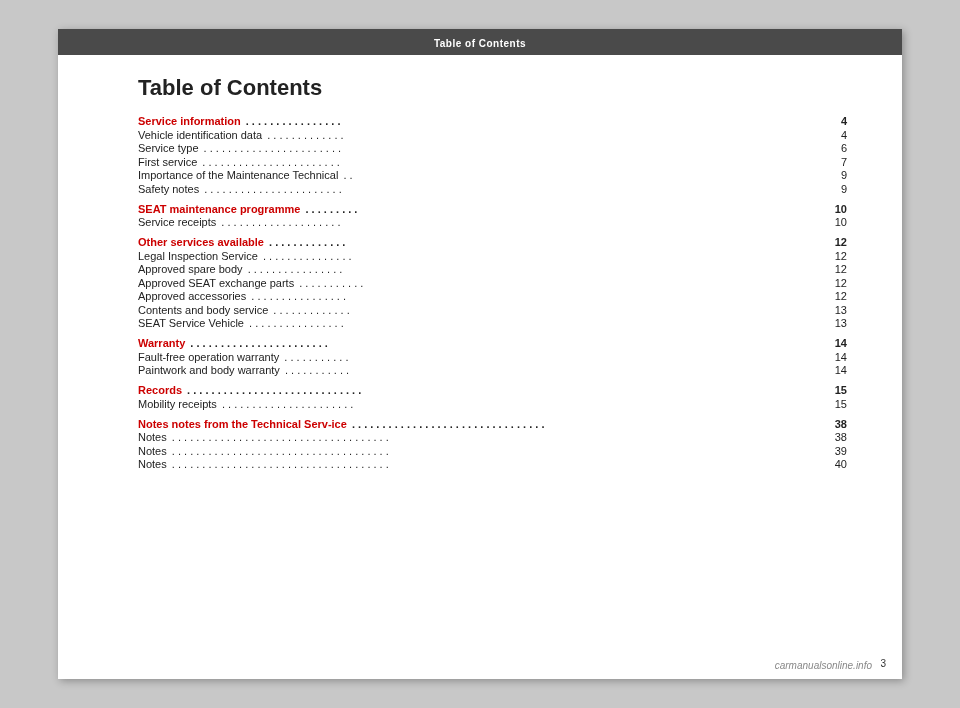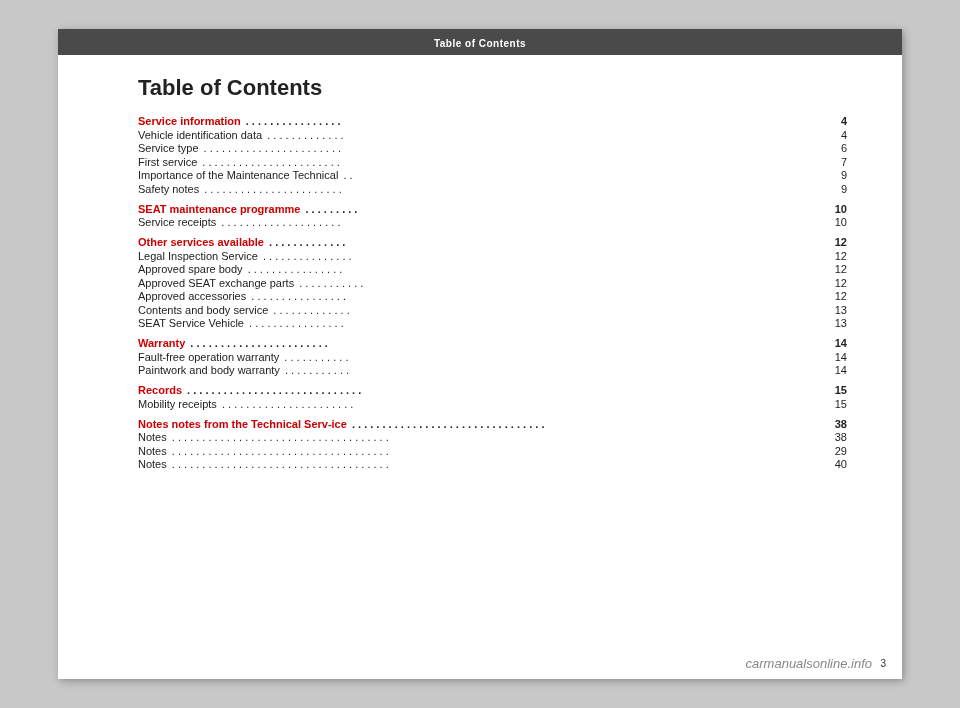--- a/index.html
+++ b/index.html
@@ -73,21 +73,21 @@
       position: absolute;
       bottom: 10px;
       right: 16px;
       font-size: 10px;
       color: #333;
     }
     .watermark {
       position: absolute;
       bottom: 8px;
       right: 30px;
-      font-size: 13px;
+      font-size: 10px;
       color: #888;
       font-style: italic;
     }
   </style>
 </head>
 <body>
 
 <div class="page-wrapper">
   <div class="header-bar">
     <span>Table of Contents</span>
@@ -217,21 +217,21 @@
         <span class="toc-page">38</span>
       </div>
       <div class="toc-entry">
         <span class="toc-label">Notes</span>
         <span class="toc-dots">&nbsp;. . . . . . . . . . . . . . . . . . . . . . . . . . . . . . . . . . . .</span>
         <span class="toc-page">38</span>
       </div>
       <div class="toc-entry">
         <span class="toc-label">Notes</span>
         <span class="toc-dots">&nbsp;. . . . . . . . . . . . . . . . . . . . . . . . . . . . . . . . . . . .</span>
-        <span class="toc-page">29</span>
+        <span class="toc-page">39</span>
       </div>
       <div class="toc-entry">
         <span class="toc-label">Notes</span>
         <span class="toc-dots">&nbsp;. . . . . . . . . . . . . . . . . . . . . . . . . . . . . . . . . . . .</span>
         <span class="toc-page">40</span>
       </div>
     </div>
 
   </div>
   <div class="page-number">3</div>

